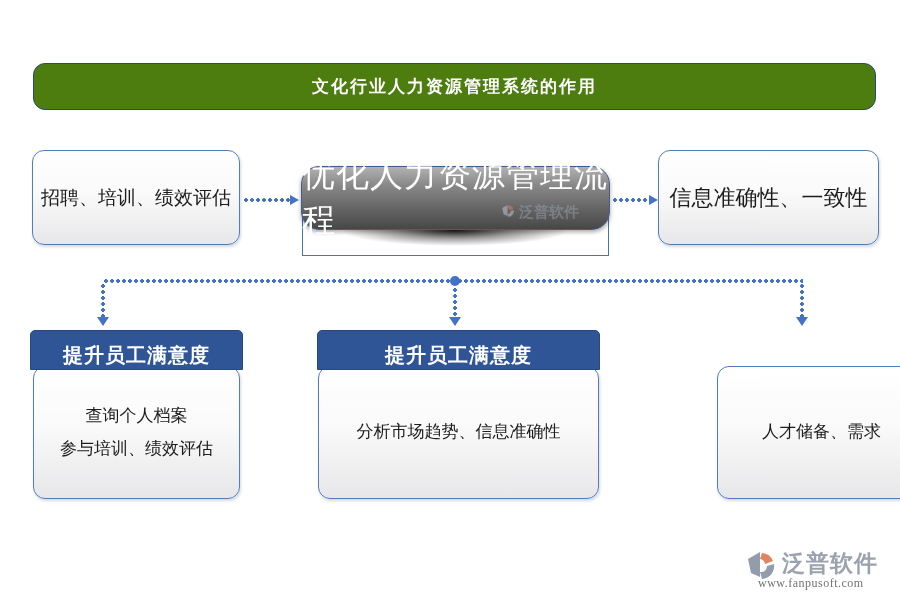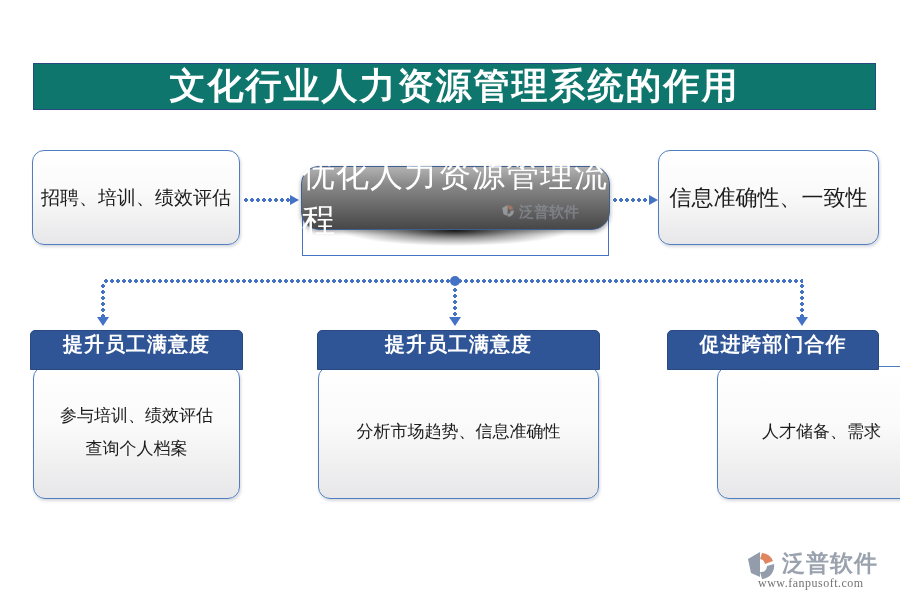--- a/index.html
+++ b/index.html
@@ -1,23 +1,23 @@
 <!DOCTYPE html>
 <html><head>
 <meta charset="utf-8">
 <style>
   html,body{margin:0;padding:0;background:#fff;}
   .canvas{position:relative;width:900px;height:600px;background:#ffffff;overflow:hidden;
           font-family:"Liberation Serif",serif;}
 
   
   .banner{position:absolute;left:33px;top:63px;width:841px;height:45px;
-          background:#0f766e;border:1px solid #27497f;border-radius:0;
+          background:#4d7c0f;border:1px solid #27497f;border-radius:12px;
           display:flex;align-items:center;justify-content:center;
-          color:#ffffff;font-size:36px;font-weight:bold;letter-spacing:2px;}
+          color:#ffffff;font-size:17px;font-weight:bold;letter-spacing:2px;}
 
   
   .softbox{position:absolute;border:1.6px solid #4f7ec0;border-radius:12px;
            background:linear-gradient(180deg,#ffffff 0%,#fafafa 45%,#e7e7e9 100%);
            box-shadow:1px 2px 3px rgba(110,120,140,0.28);
            display:flex;align-items:center;justify-content:center;
            color:#1c1c1c;text-align:center;}
   .box-mid-left{left:32px;top:150px;width:206px;height:93px;font-size:19px;}
   .box-mid-right{left:658px;top:150px;width:219px;height:93px;font-size:22px;
                  font-family:"Liberation Sans",sans-serif;}
@@ -48,21 +48,21 @@
                border-left:9px solid #4472C4;}
   .arrow-down{position:absolute;width:0;height:0;
               border-left:6px solid transparent;border-right:6px solid transparent;
               border-top:9px solid #4472C4;}
   .junction-dot{position:absolute;left:450px;top:276px;width:10px;height:10px;
                 border-radius:50%;background:#4472C4;}
 
   
   .card-header{position:absolute;top:330px;height:38px;background:#2F5597;
                border:1px solid #27497f;border-radius:5px 5px 0 0;
-               display:flex;align-items:flex-start;justify-content:center;
+               display:flex;align-items:flex-end;justify-content:center;
                color:#ffffff;font-size:20px;font-weight:bold;letter-spacing:1px;z-index:2;}
   .card-body{position:absolute;top:366px;height:131px;flex-direction:column;
              line-height:1.9;font-size:17px;z-index:1;}
   .hdr-1{left:30px;width:211px;}
   .hdr-2{left:317px;width:281px;}
   .hdr-3{left:667px;width:210px;}
   .bdy-1{left:33px;width:205px;}
   .bdy-2{left:318px;width:279px;font-family:"Liberation Sans",sans-serif;}
   .bdy-3{left:681px;width:207px;font-family:"Liberation Sans",sans-serif;margin-left:36px;}
 
@@ -117,34 +117,31 @@
   <div class="arrow-down" style="left:97px;top:317px;"></div>
   <div class="vdots" style="left:453px;top:287px;height:31px;"></div>
   <div class="arrow-down" style="left:449px;top:317px;"></div>
   <div class="vdots" style="left:800px;top:283px;height:35px;"></div>
   <div class="arrow-down" style="left:796px;top:317px;"></div>
 
   <div class="card-header hdr-1">
     <span>提升员工满意度</span>
   </div>
   <div class="softbox card-body bdy-1">
+    <div>查询个人档案</div>
     <div>参与培训、绩效评估</div>
-    <div>查询个人档案</div>
   </div>
 
   <div class="card-header hdr-2">
     <span>提升员工满意度</span>
   </div>
   <div class="softbox card-body bdy-2">
     <div>分析市场趋势、信息准确性</div>
   </div>
 
-  <div class="card-header hdr-3">
-    <span>促进跨部门合作</span>
-  </div>
   <div class="softbox card-body bdy-3">
     <div>人才储备、需求</div>
   </div>
 
   <div class="logo">
     <svg class="logo-icon" width="34" height="36" viewBox="0 0 34 36">
       <path d="M16 2 L4 9 l3 14 9 4 z" fill="#929cab"></path>
       <path d="M18 3 a13 13 0 0 1 11 8 l-8 3 a6 6 0 0 0 -5 -5 z" fill="#df8560"></path>
       <path d="M30 14 a13 13 0 0 1 -12 15 l-2 -7 a6 6 0 0 0 7 -6 z" fill="#929cab"></path>
     </svg>

